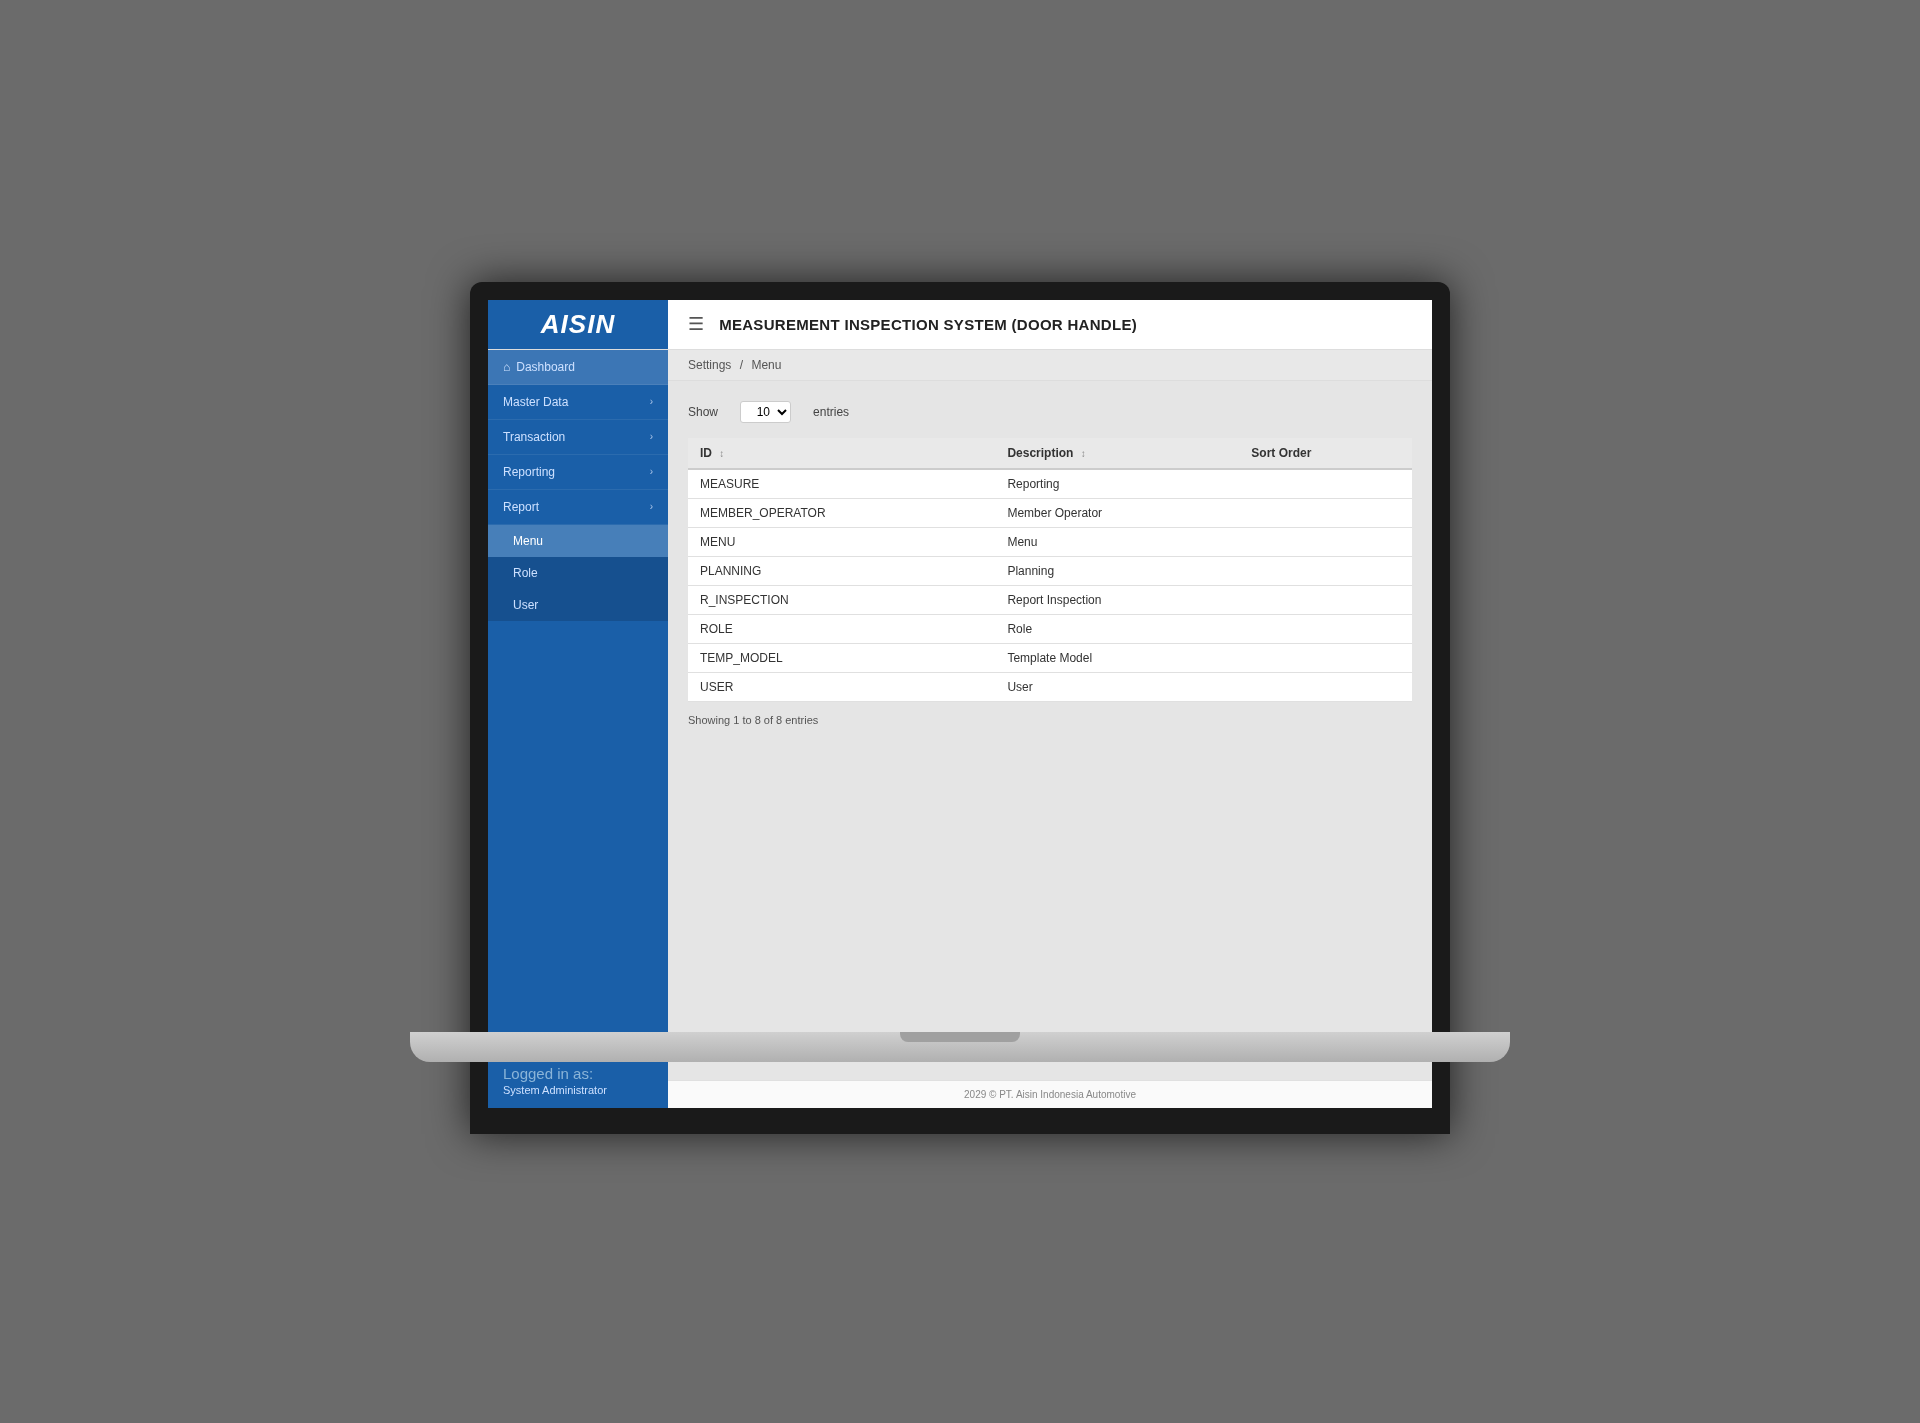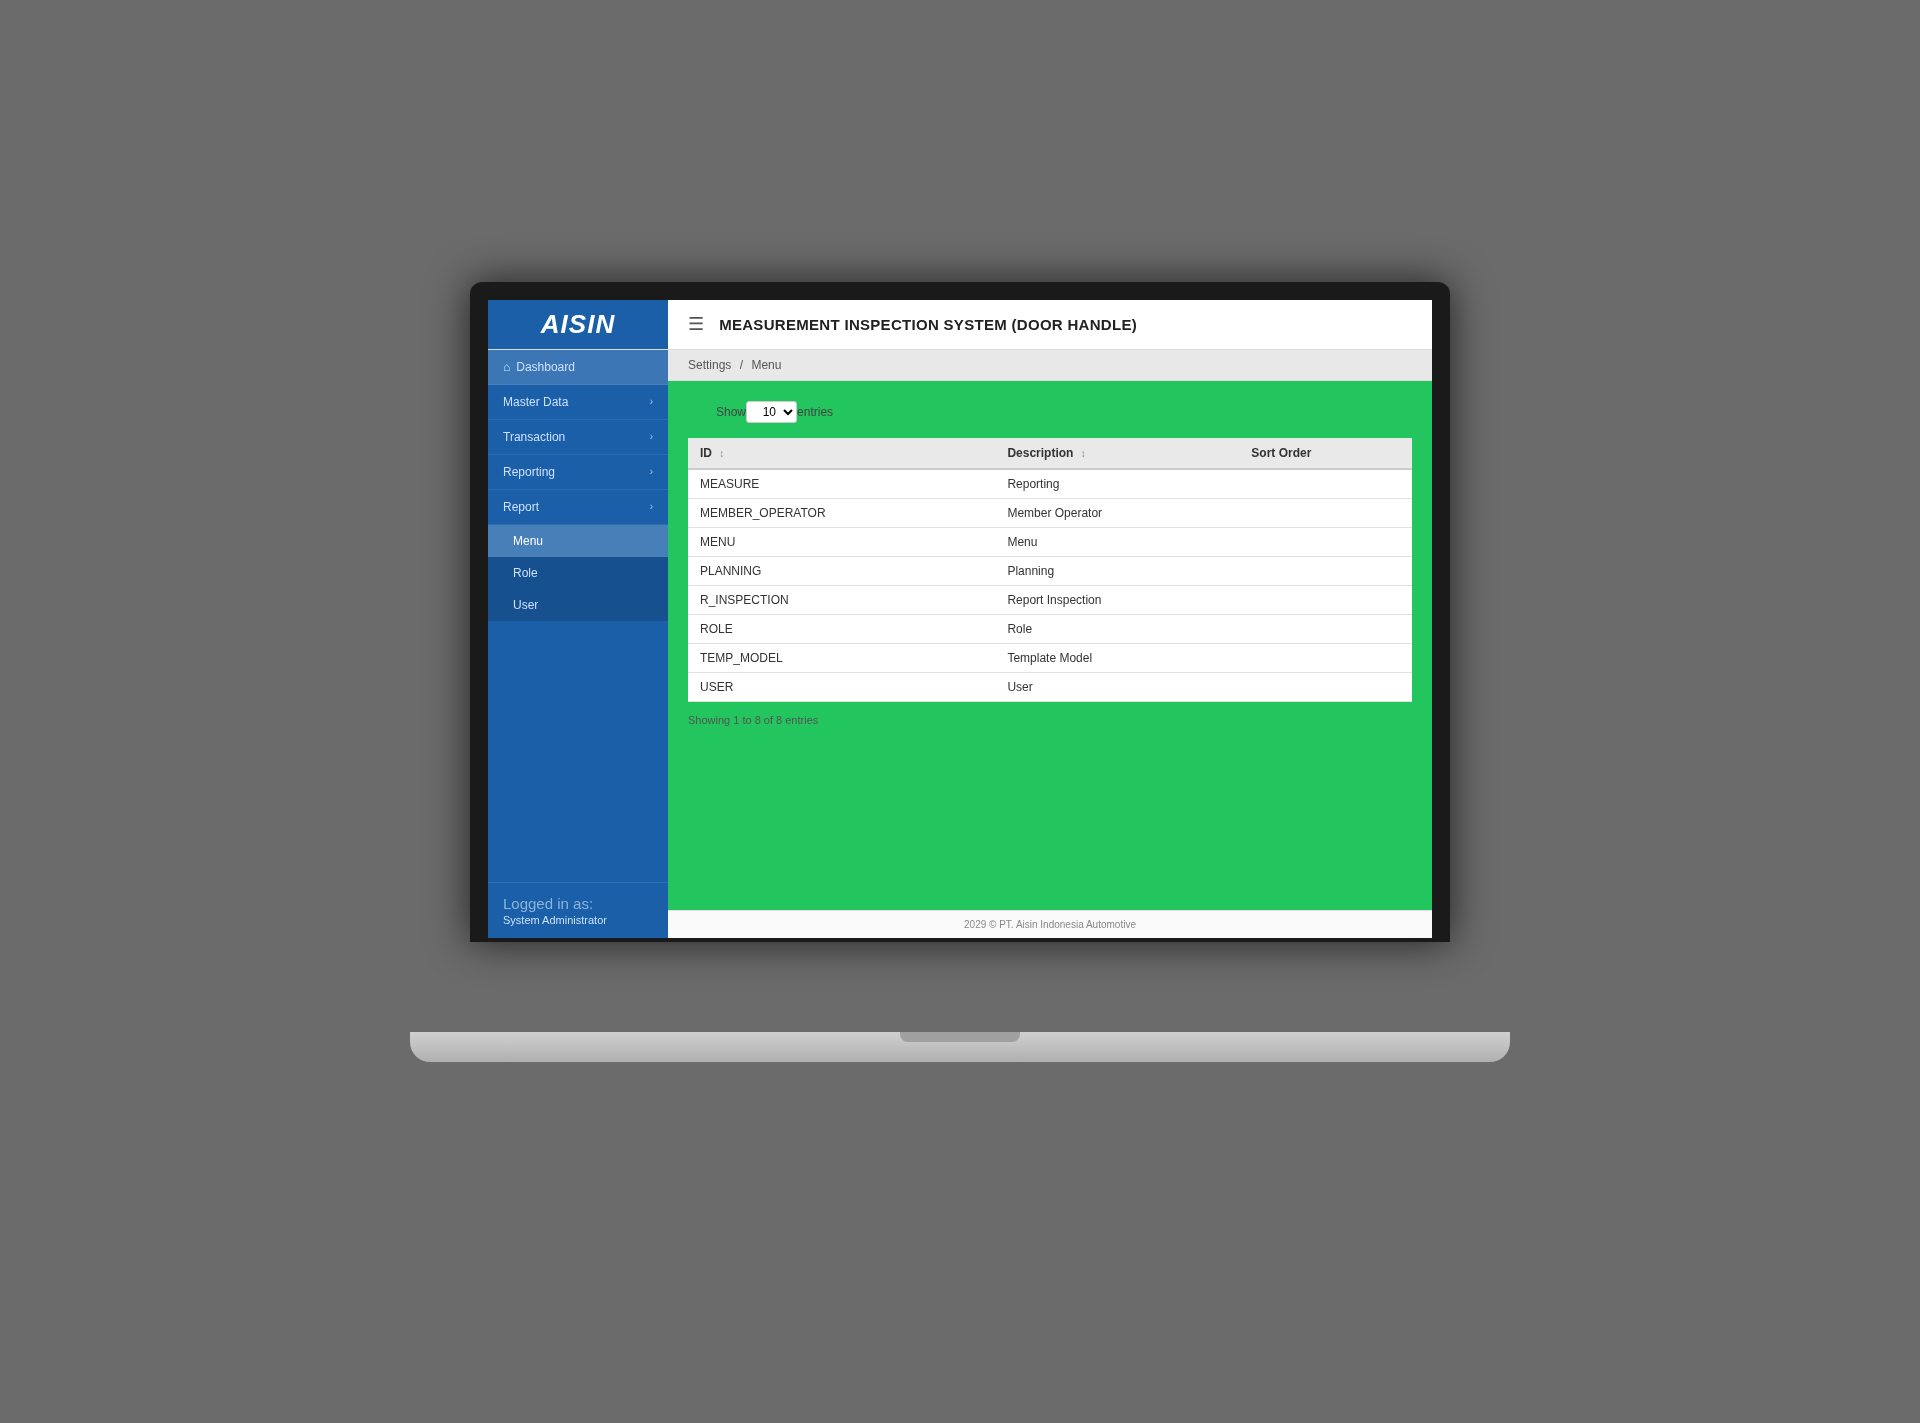--- a/index.html
+++ b/index.html
@@ -19,24 +19,24 @@
       width: 1100px;
       height: 780px;
       margin-top: -80px;
     }
 
     .screen-bezel {
       position: absolute;
       top: 0;
       left: 60px;
       width: 980px;
-      height: 660px;
+      height: 852px;
       background: #1a1a1a;
       border-radius: 12px 12px 0 0;
-      padding: 18px 18px 4px 18px;
+      padding: 18px 18px 26px 18px;
       box-shadow: 0 0 40px rgba(0,0,0,0.7);
     }
 
     .screen {
       width: 100%;
       height: 100%;
       background: #fff;
       overflow: hidden;
       display: flex;
       flex-direction: column;
@@ -156,21 +156,21 @@
       margin-bottom: 2px;
     }
 
     .sidebar-footer .admin-name {
       color: #cce0ff;
       font-size: 11px;
     }
 
     .content-area {
       flex: 1;
-      background: #22c55e;
+      background: #e5e5e5;
       overflow-y: auto;
       display: flex;
       flex-direction: column;
     }
 
     .breadcrumb-bar {
       background: #e8e8e8;
       padding: 8px 20px;
       font-size: 12px;
       color: #555;
@@ -182,25 +182,24 @@
     }
 
     .page-content {
       padding: 20px;
       flex: 1;
     }
 
     .show-entries {
       display: flex;
       align-items: center;
-      gap: 0;
+      gap: 22px;
       margin-bottom: 15px;
       font-size: 12px;
       color: #444;
-      margin-left: 28px;
     }
 
     .entries-select {
       border: 1px solid #ccc;
       border-radius: 3px;
       padding: 2px 4px;
       font-size: 12px;
       background: #fff;
       text-align: right;
     }

